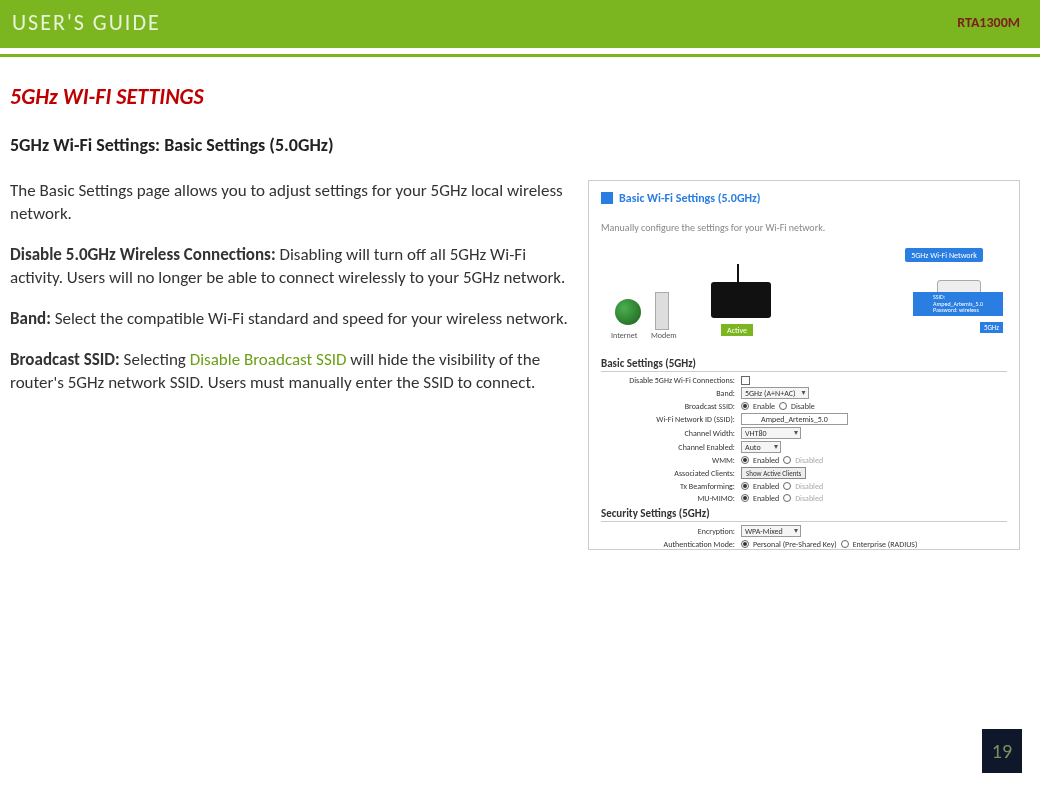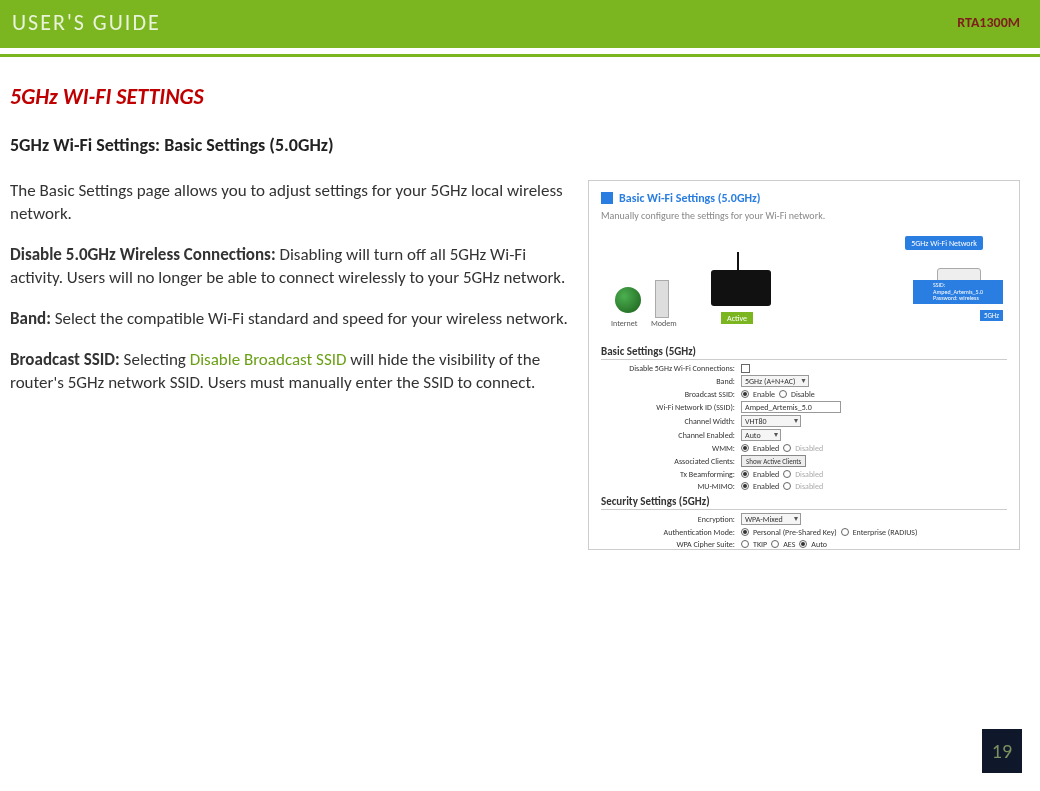--- a/index.html
+++ b/index.html
@@ -74,21 +74,21 @@
     padding: 10px 12px 10px 12px;
     font-size: 9px;
     height: 370px;
     position: relative;
     overflow: hidden;
   }
   .panel-title-row {
     display: flex;
     align-items: center;
     gap: 6px;
-    margin-bottom: 4px;
+    margin-bottom: 16px;
   }
   .panel-title-row .sq {
     width: 12px; height: 12px; background: #2a7de1;
   }
   .panel-title-row .ptxt {
     color: #2a7de1; font-weight: bold; font-size: 12px;
   }
   .panel-desc { color: #888; font-size: 10px; margin: 2px 0 10px 0; }
   .diagram {
     height: 105px;
@@ -155,21 +155,21 @@
   .fake-select {
     border: 1px solid #999; background: #f5f5f5; padding: 0 12px 0 3px;
     font-size: 8px; position: relative; min-width: 60px; height: 12px;
     line-height: 11px;
   }
   .fake-select::after {
     content: "▾"; position: absolute; right: 2px; top: -1px; font-size: 8px; color: #555;
   }
   .fake-input {
     border: 1px solid #999; background: #fff; font-size: 8px;
-    padding: 0 3px; min-width: 100px; height: 12px; line-height: 11px;
+    padding: 0 19px; min-width: 100px; height: 12px; line-height: 11px;
   }
   .fake-check {
     width: 9px; height: 9px; border: 1px solid #666; background: #fff; display: inline-block;
   }
   .fake-radio {
     width: 8px; height: 8px; border: 1px solid #666; border-radius: 50%;
     display: inline-block; position: relative;
   }
   .fake-radio.sel::after {
     content: ""; position: absolute; left: 1px; top: 1px;

